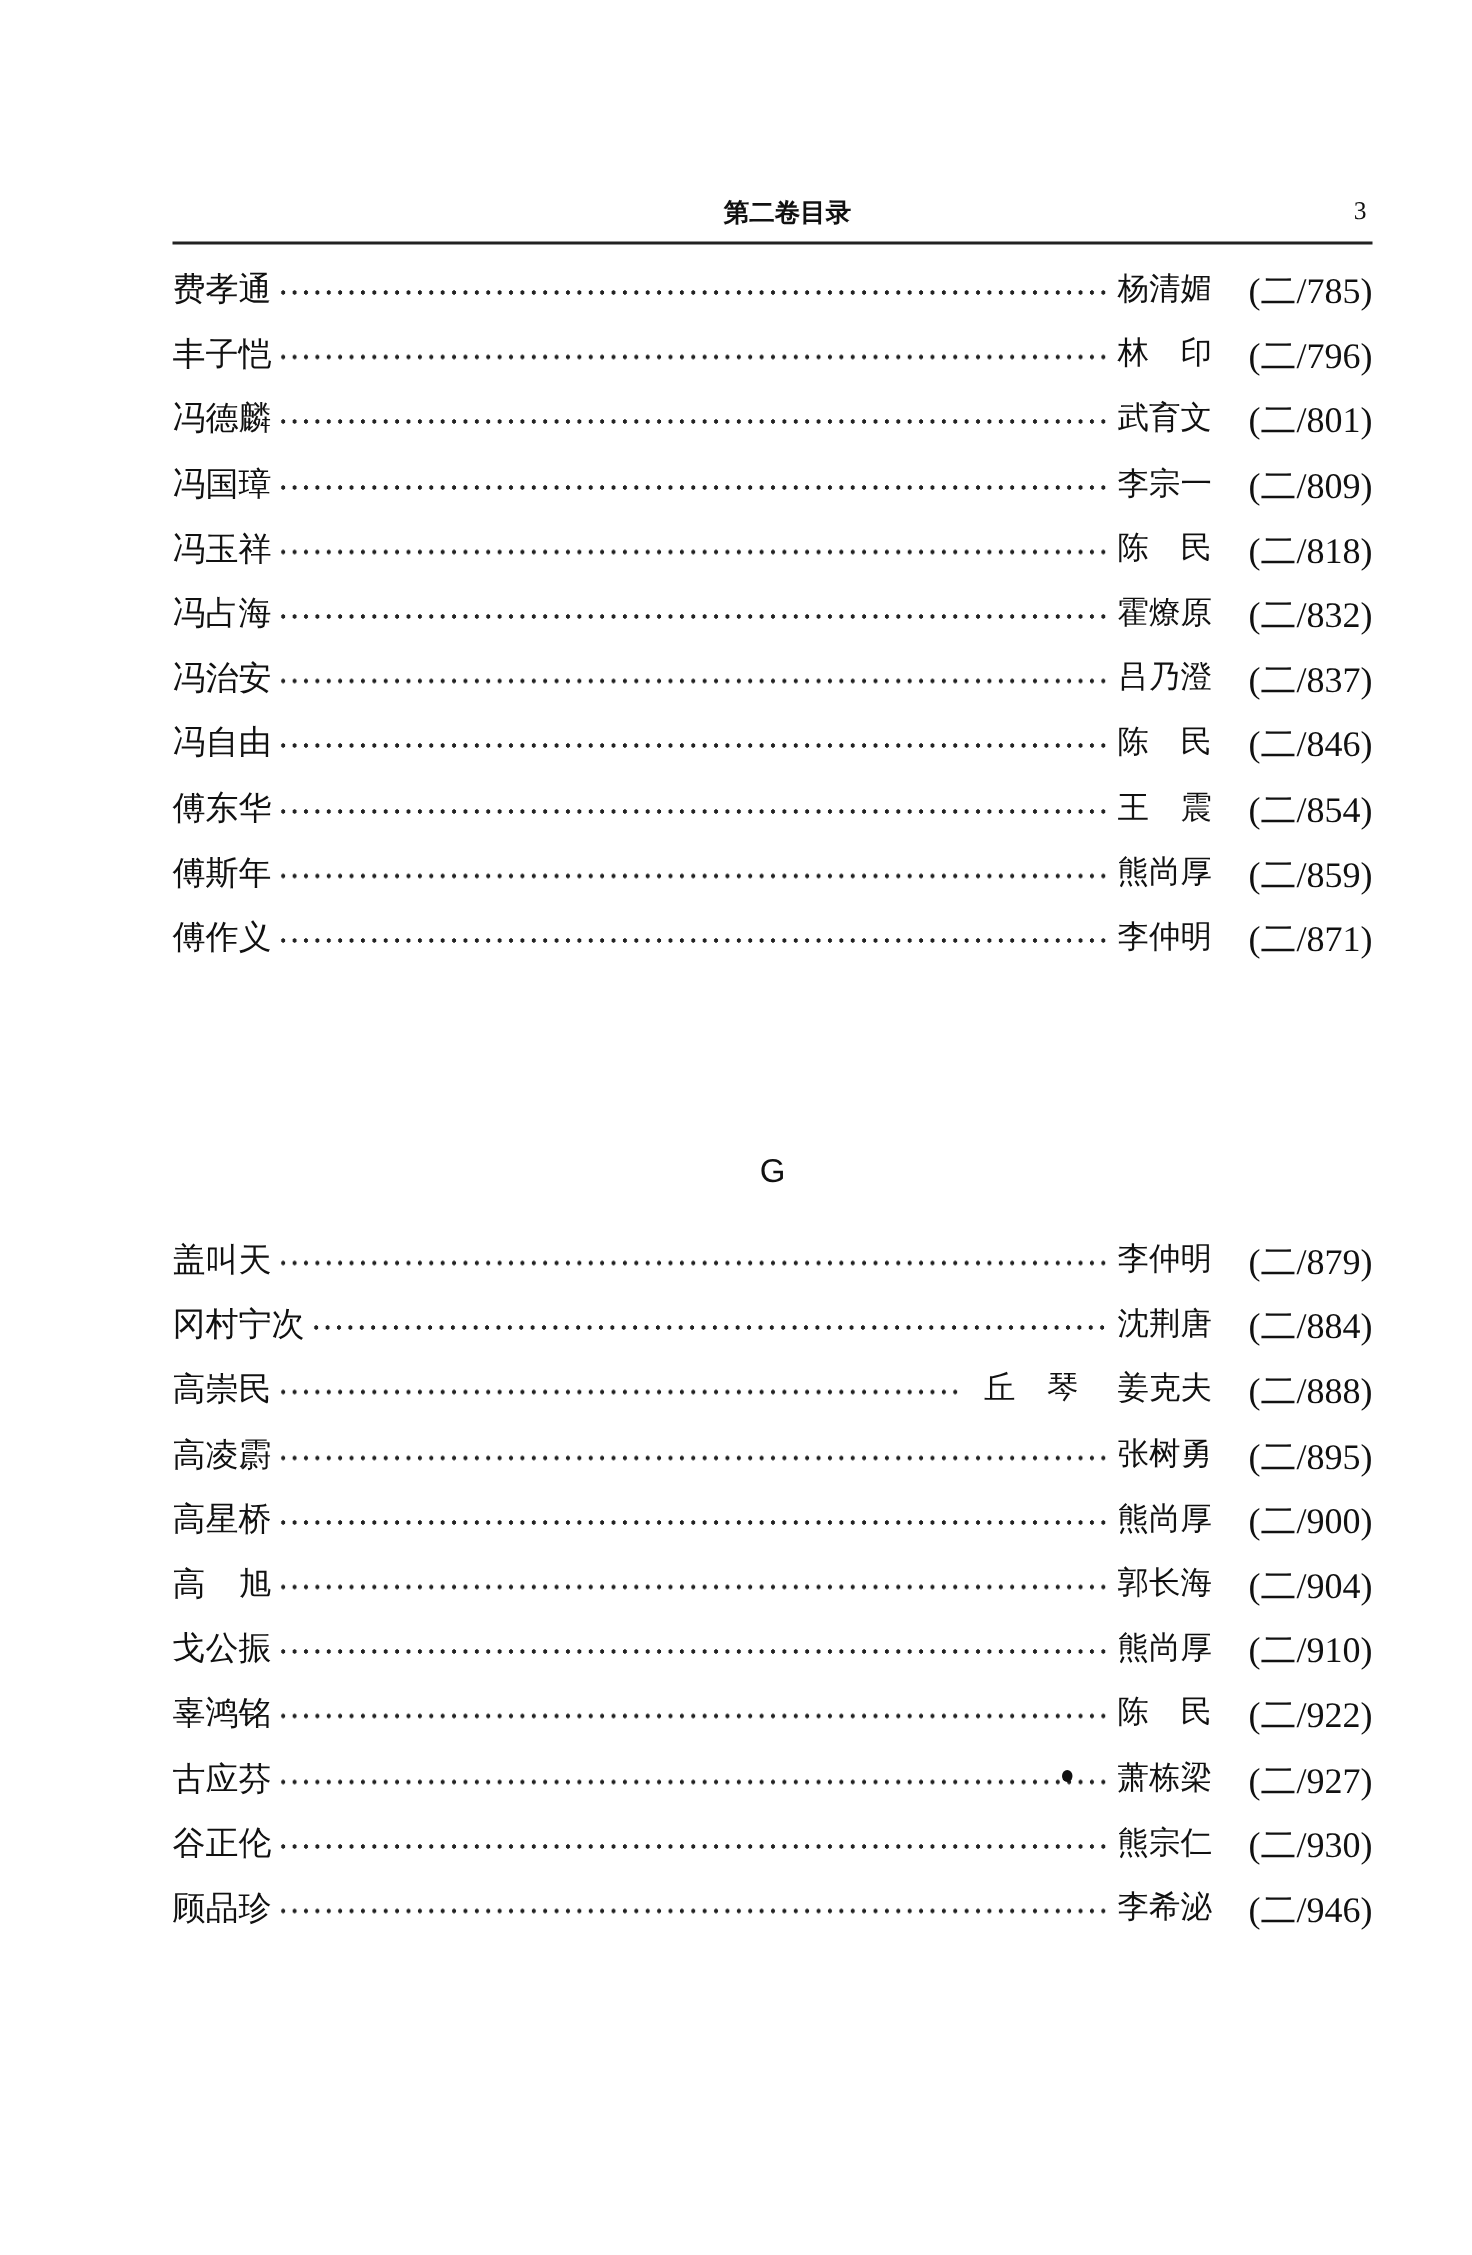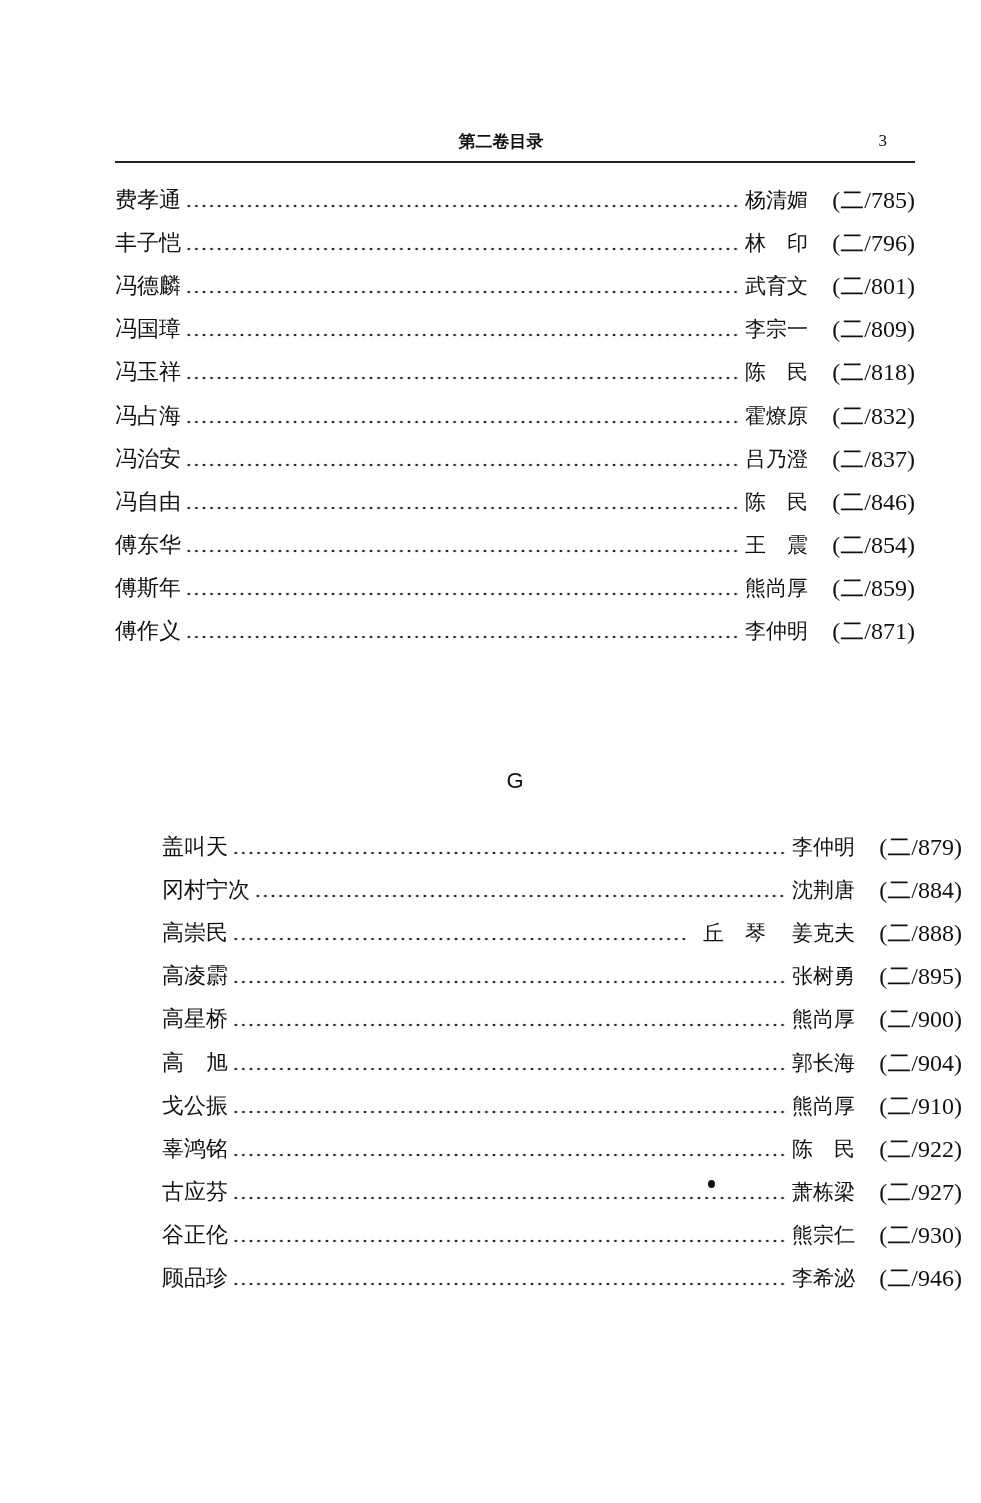--- a/index.html
+++ b/index.html
@@ -10,21 +10,21 @@
   body {
     width: 981px;
     height: 1503px;
     position: relative;
     overflow: hidden;
     color: #111111;
     font-family: "DejaVu Serif", "Liberation Serif", serif;
   }
   .page-header {
     position: absolute;
-    left: 101px;
+    left: 125px;
     top: 126px;
     width: 800px;
     height: 36px;
   }
   .header-title {
     position: absolute;
     left: 0;
     right: 0;
     top: 4px;
     text-align: center;
@@ -50,21 +50,21 @@
   }
   .toc-section {
     position: absolute;
     left: 115px;
     width: 800px;
   }
   .toc-row {
     position: relative;
     height: 43.2px;
     display: flex;
-    align-items: center;
+    align-items: flex-start;
     font-size: 22px;
   }
   .entry-name {
     flex: 0 0 auto;
     font-family: "DejaVu Sans", "Liberation Sans", sans-serif;
     font-size: 22px;
     letter-spacing: 0px;
     white-space: pre;
   }
   .leader {
@@ -203,21 +203,21 @@
     <span class="entry-name">傅作义</span>
     <span class="leader"></span>
 
     <span class="author">李仲明</span>
     <span class="ref">(二/871)</span>
   </div>
   </div>
 
 <div class="section-letter">G</div>
 
-<div class="toc-section" id="section-1" style="top:825px;margin-left:47px;">
+<div class="toc-section" id="section-1" style="top:825px;">
     <div class="toc-row">
     <span class="entry-name">盖叫天</span>
     <span class="leader"></span>
 
     <span class="author">李仲明</span>
     <span class="ref">(二/879)</span>
   </div>
     <div class="toc-row">
     <span class="entry-name">冈村宁次</span>
     <span class="leader"></span>

